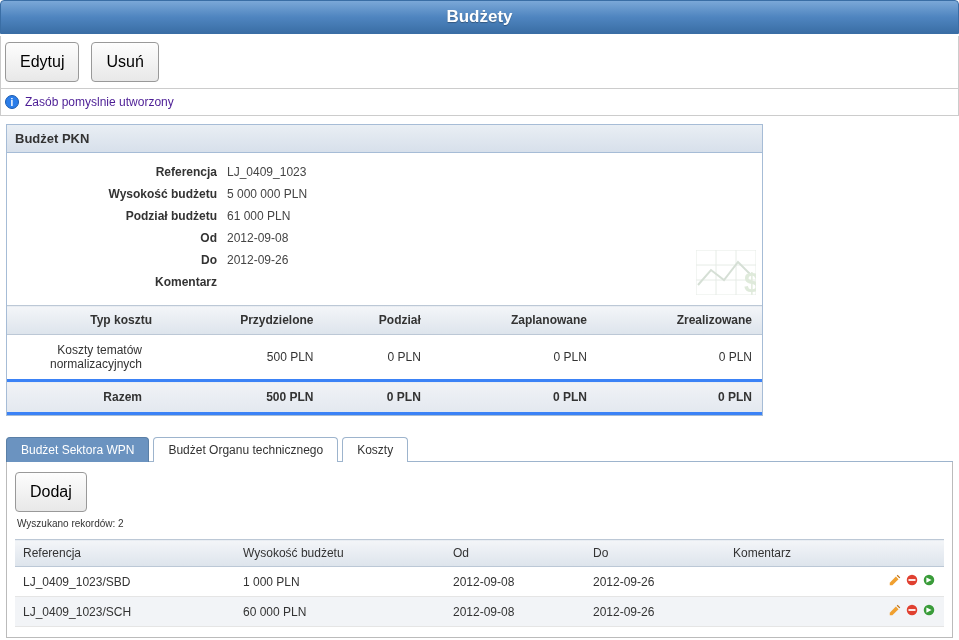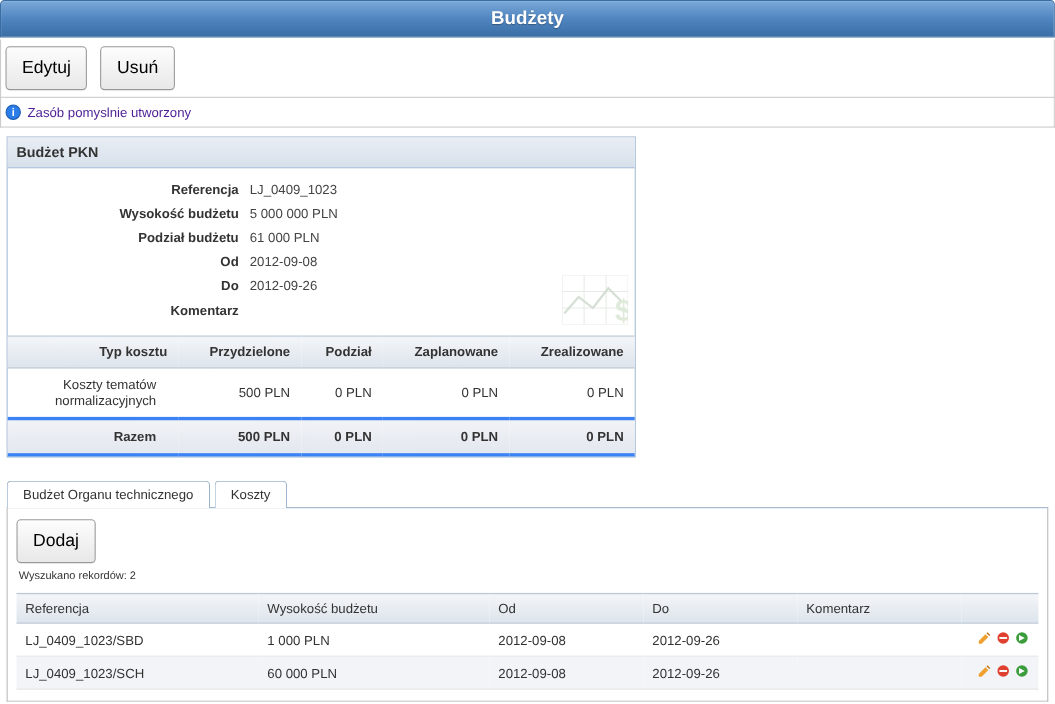--- a/index.html
+++ b/index.html
@@ -56,21 +56,21 @@
       align-items: center;
       justify-content: center;
       font-size: 10px;
       font-weight: bold;
       font-style: normal;
       border: 1px solid #1a5bb0;
     }
     .status-text { color: #4c1d95; font-size: 12px; }
     .panel {
       border: 1px solid #a6bcd6;
-      width: 572px;
+      width: 757px;
       margin: 8px 6px 20px 6px;
       position: relative;
     }
     .panel-header {
       background: linear-gradient(to bottom, #e9eef4, #d7e0eb);
       border-bottom: 1px solid #a6bcd6;
       padding: 6px 8px;
       font-weight: bold;
       color: #333;
       font-size: 13px;
@@ -260,20 +260,21 @@
         <td>500 PLN</td>
         <td>0 PLN</td>
         <td>0 PLN</td>
         <td>0 PLN</td>
       </tr>
     </tbody>
   </table>
 </div>
 
 <div class="tabs">
+  <div class="tab active">Budżet Sektora WPN</div>
   <div class="tab">Budżet Organu technicznego</div>
   <div class="tab">Koszty</div>
 </div>
 
 <div class="tab-content">
   <div class="sub-toolbar">
     <button class="btn">Dodaj</button>
   </div>
   <div class="records-title">Wyszukano rekordów: 2</div>
 

